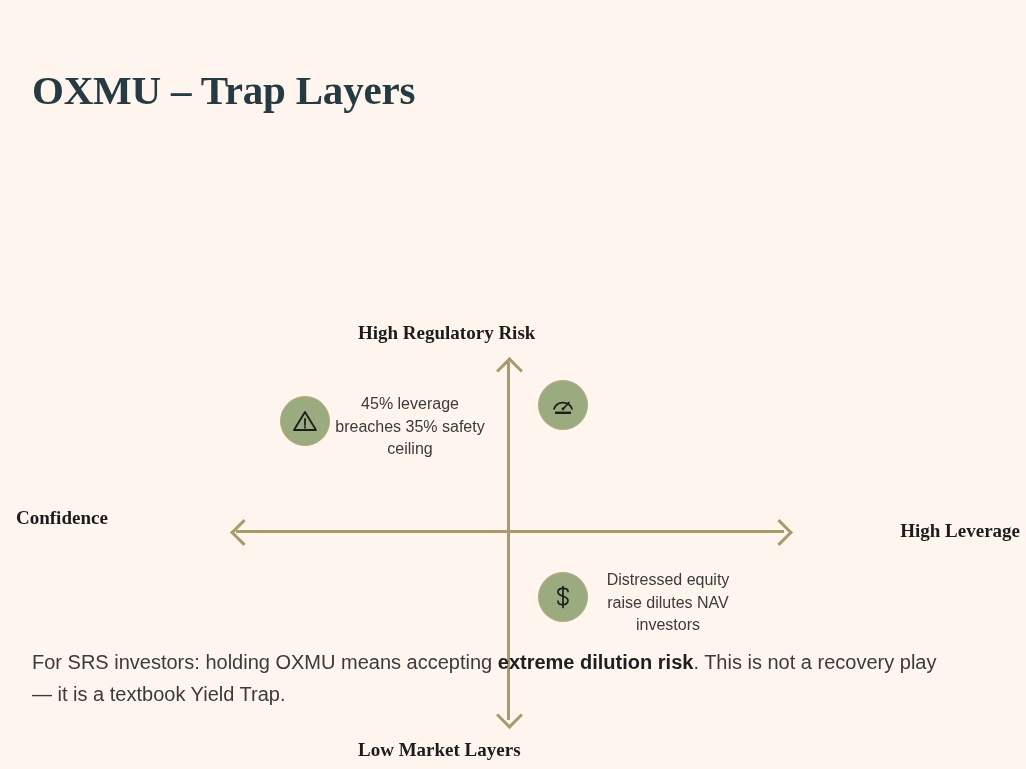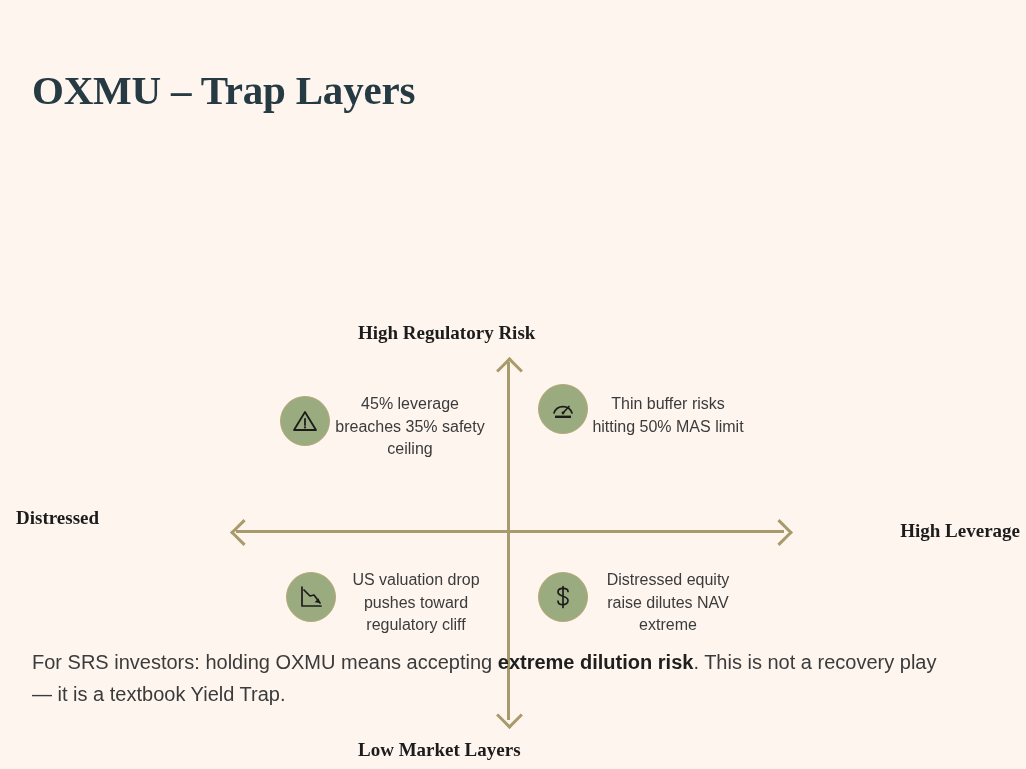--- a/index.html
+++ b/index.html
@@ -144,21 +144,21 @@
 
   <div class="arrow-head arrow-left"></div>
   <div class="arrow-head arrow-right"></div>
   <div class="arrow-head arrow-up"></div>
   <div class="arrow-head arrow-down"></div>
 
   <div class="axis-label axis-top">High Regulatory Risk</div>
   <div class="axis-label axis-bottom">Low Market Layers</div>
 
   <div class="axis-label axis-left">
-    <div>Distressed</div>
+    <div>Confidence</div>
   </div>
 
   <div class="axis-label axis-right">High Leverage</div>
 
   <div class="quadrant q-tl">
     <div class="icon-badge">
       <svg width="28" height="28" viewBox="0 0 28 28">
         <path d="M14 5 L25 23 L3 23 Z" fill="none" stroke="#1c1c1c" stroke-width="1.8" stroke-linejoin="round"></path>
         <line x1="14" y1="12" x2="14" y2="18" stroke="#1c1c1c" stroke-width="1.8" stroke-linecap="round"></line>
         <circle cx="14" cy="20.4" r="1.05" fill="#1c1c1c"></circle>
@@ -169,39 +169,28 @@
 
   <div class="quadrant q-tr">
     <div class="icon-badge">
       <svg width="28" height="28" viewBox="0 0 28 28">
         <path d="M5 18 A9.5 9.5 0 0 1 23 18" fill="none" stroke="#1c1c1c" stroke-width="1.7" stroke-linecap="round"></path>
         <line x1="14" y1="18" x2="20" y2="11.5" stroke="#1c1c1c" stroke-width="1.7" stroke-linecap="round"></line>
         <circle cx="14" cy="18" r="1.4" fill="#1c1c1c"></circle>
         <rect x="6" y="20.6" width="16" height="2.4" fill="#1c1c1c"></rect>
       </svg>
     </div>
-    <div class="quad-text">Thin buffer risks hitting 50% MAS limit</div>
   </div>
 
-  <div class="quadrant q-bl">
-    <div class="icon-badge">
-      <svg width="28" height="28" viewBox="0 0 28 28">
-        <polyline points="5,4 5,23 24,23" fill="none" stroke="#1c1c1c" stroke-width="1.7" stroke-linecap="round" stroke-linejoin="round"></polyline>
-        <polyline points="7,7 13,13 17,12 23,20" fill="none" stroke="#1c1c1c" stroke-width="1.7" stroke-linecap="round" stroke-linejoin="round"></polyline>
-        <path d="M23 20 L17.6 19.2 L21.6 15.2 Z" fill="#1c1c1c"></path>
-      </svg>
-    </div>
-    <div class="quad-text">US valuation drop pushes toward regulatory cliff</div>
-  </div>
 
   <div class="quadrant q-br">
     <div class="icon-badge">
       <svg width="28" height="28" viewBox="0 0 28 28">
         <line x1="14" y1="3.5" x2="14" y2="24.5" stroke="#1c1c1c" stroke-width="1.7" stroke-linecap="round"></line>
         <path d="M19 8.5 C19 6.4 16.8 5.4 14 5.4 C11.2 5.4 9 6.6 9 9 C9 11.4 11.4 12.4 14 13.2 C16.6 14 19 15 19 17.6 C19 20.2 16.6 21.6 14 21.6 C11.2 21.6 9 20.4 9 18.2" fill="none" stroke="#1c1c1c" stroke-width="1.7" stroke-linecap="round"></path>
       </svg>
     </div>
-    <div class="quad-text">Distressed equity raise dilutes NAV extreme</div>
+    <div class="quad-text">Distressed equity raise dilutes NAV investors</div>
   </div>
 
 </div>
 
 <div class="footer"><span>For SRS investors: holding OXMU means accepting </span><b>extreme dilution risk</b><span>. This is not a recovery play — it is a textbook Yield Trap.</span></div>
 
 </body></html>

